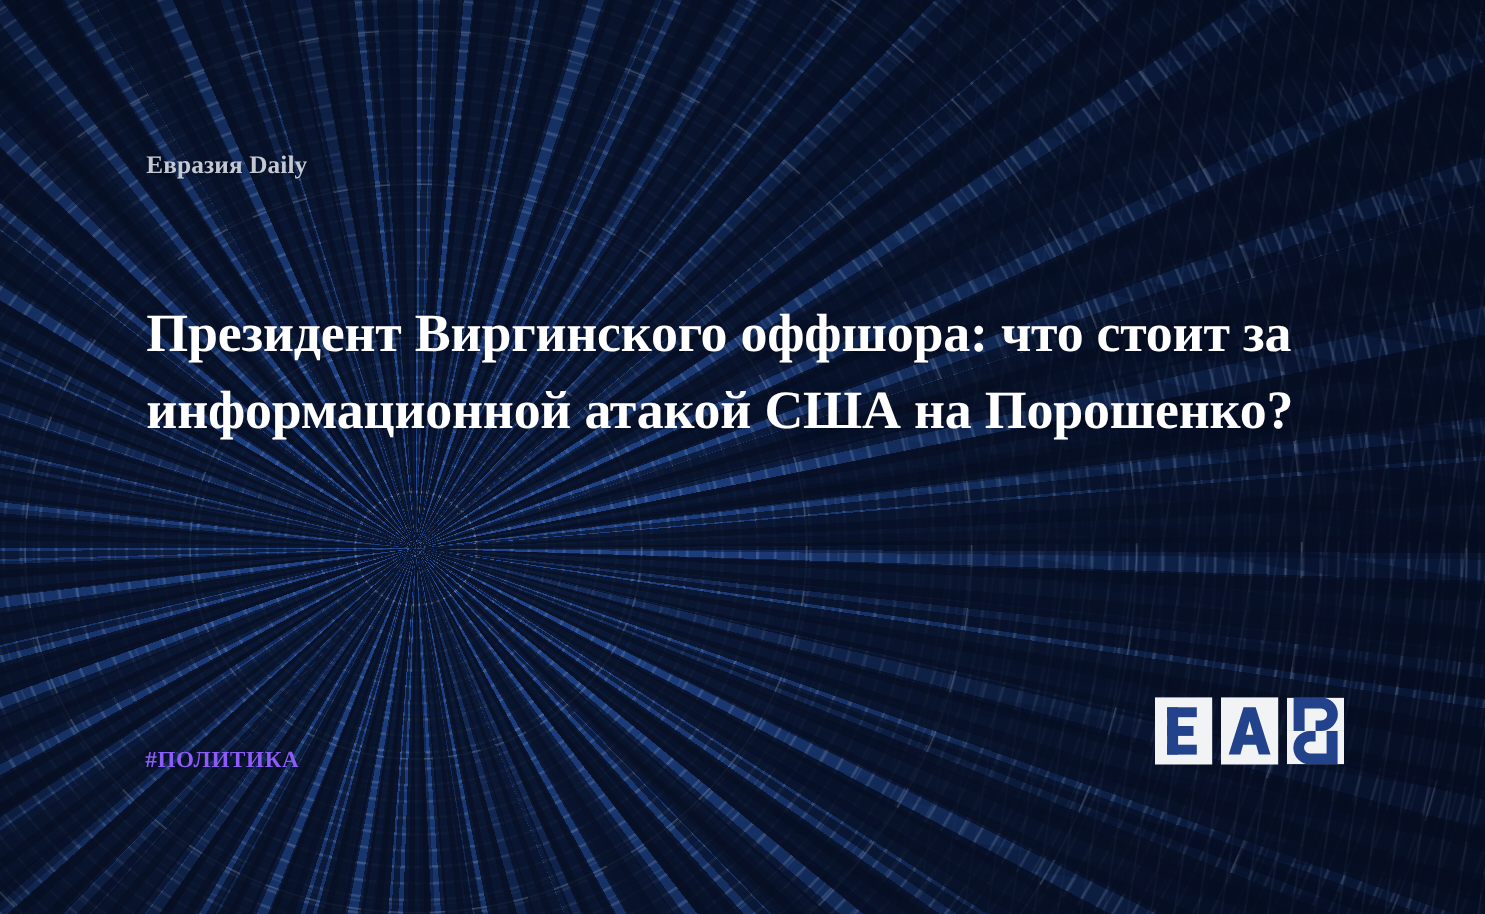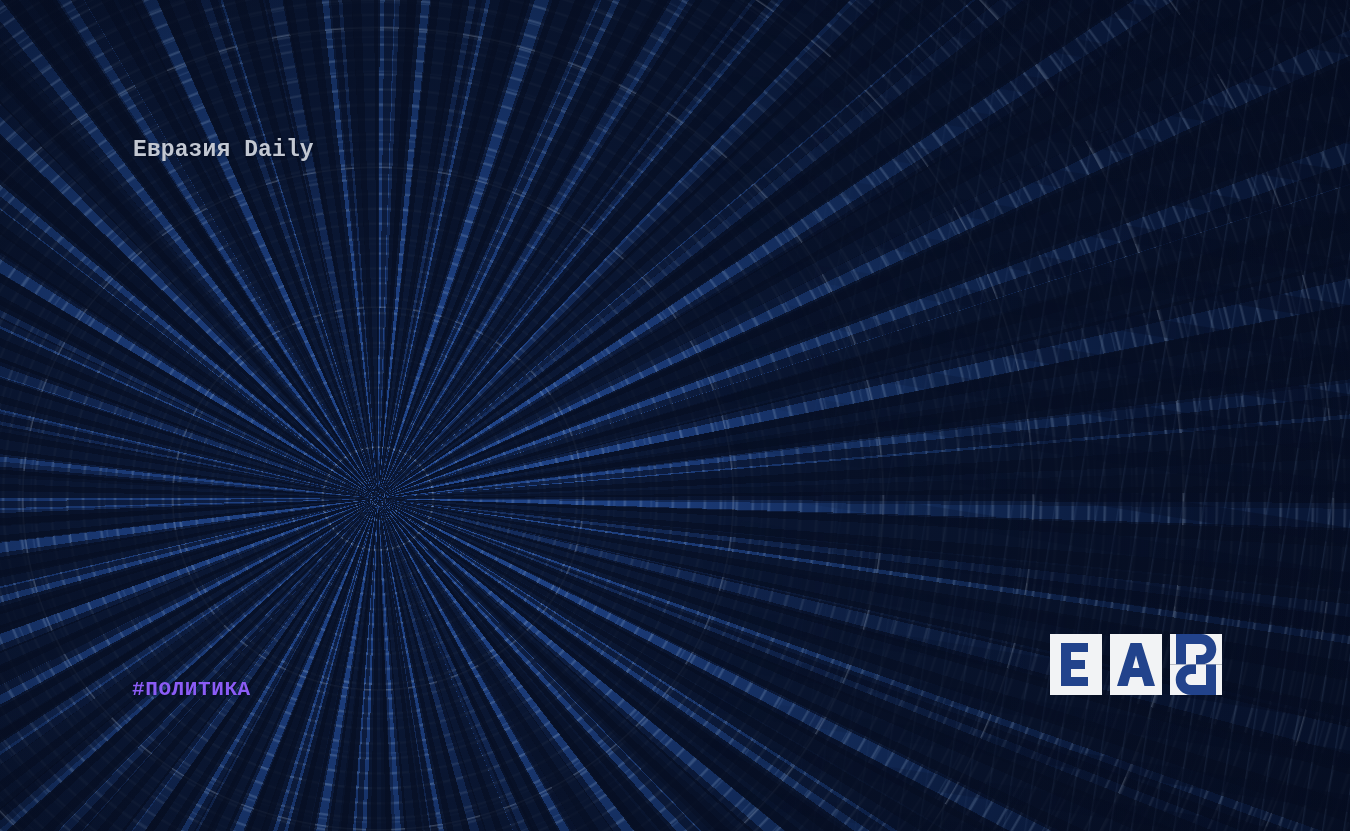--- a/index.html
+++ b/index.html
@@ -7,21 +7,21 @@
     margin: 0;
     padding: 0;
     background: #000;
   }
 
   #card {
     position: relative;
     width: 1350px;
     height: 831px;
     overflow: hidden;
-    font-family: Liberation Mono, monospace;
+    font-family: Liberation Serif, serif;
     background-color: #0b1c45;
     -webkit-font-smoothing: antialiased;
   }
 
   
 
   .bg-layer {
     position: absolute;
     inset: 0;
     pointer-events: none;
@@ -207,20 +207,21 @@
   <div class="bg-layer bg-trails"></div>
   <div class="bg-layer bg-dashes"></div>
   <div class="bg-layer bg-sparks"></div>
   <div class="bg-layer bg-sparks-mask"></div>
   <div class="bg-layer bg-right-streaks"></div>
   <div class="bg-layer bg-right-dashes"></div>
   <div class="bg-layer bg-vignette"></div>
 
   <div class="brand">Евразия Daily</div>
 
+  <h1 class="headline">Президент Виргинского оффшора: что стоит за информационной атакой США на Порошенко?</h1>
 
   <div class="tag">#ПОЛИТИКА</div>
 
   <div class="logo">
 
     <div class="logo-tile">
       <svg viewBox="0 0 52 61" xmlns="http://www.w3.org/2000/svg" aria-hidden="true">
         <g fill="#22438c">
           <rect x="11" y="9" width="10" height="43"></rect>
           <rect x="11" y="9" width="27" height="9"></rect>

